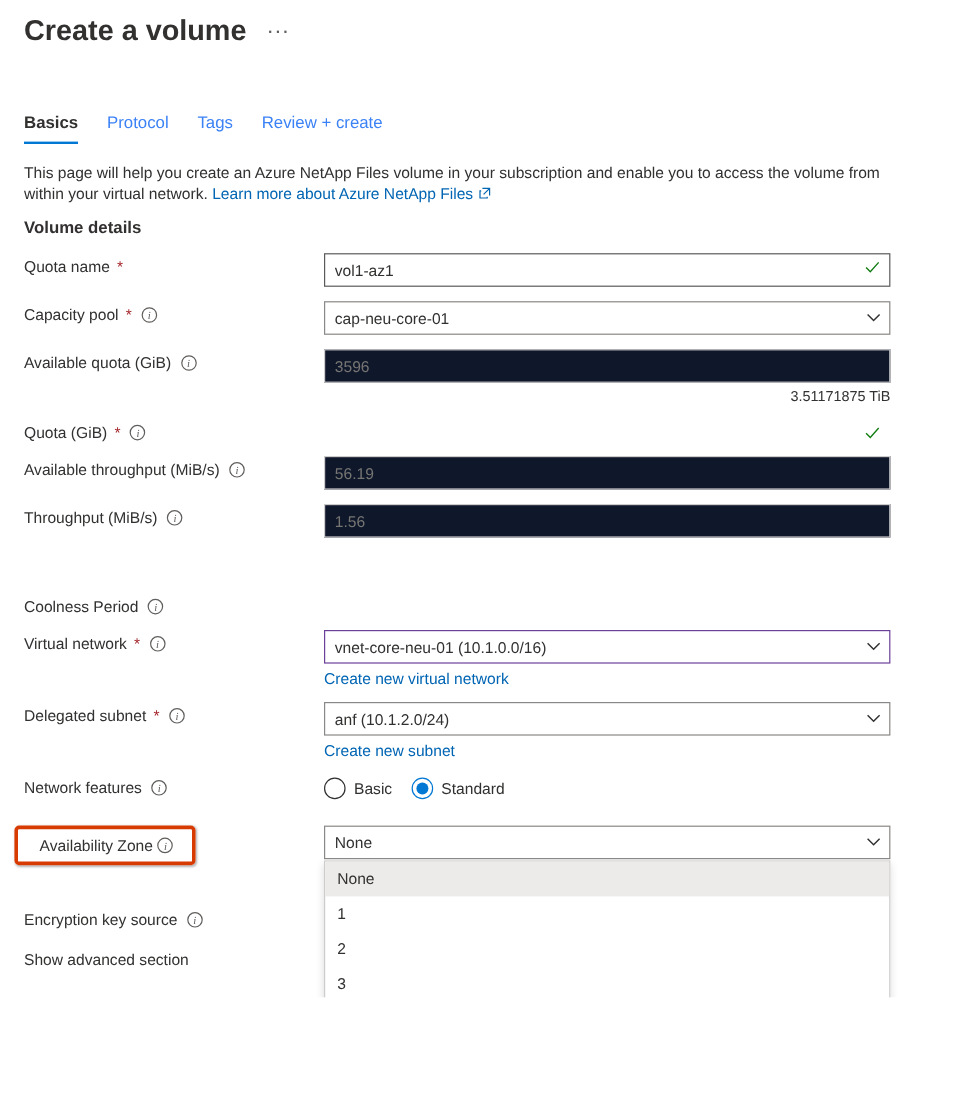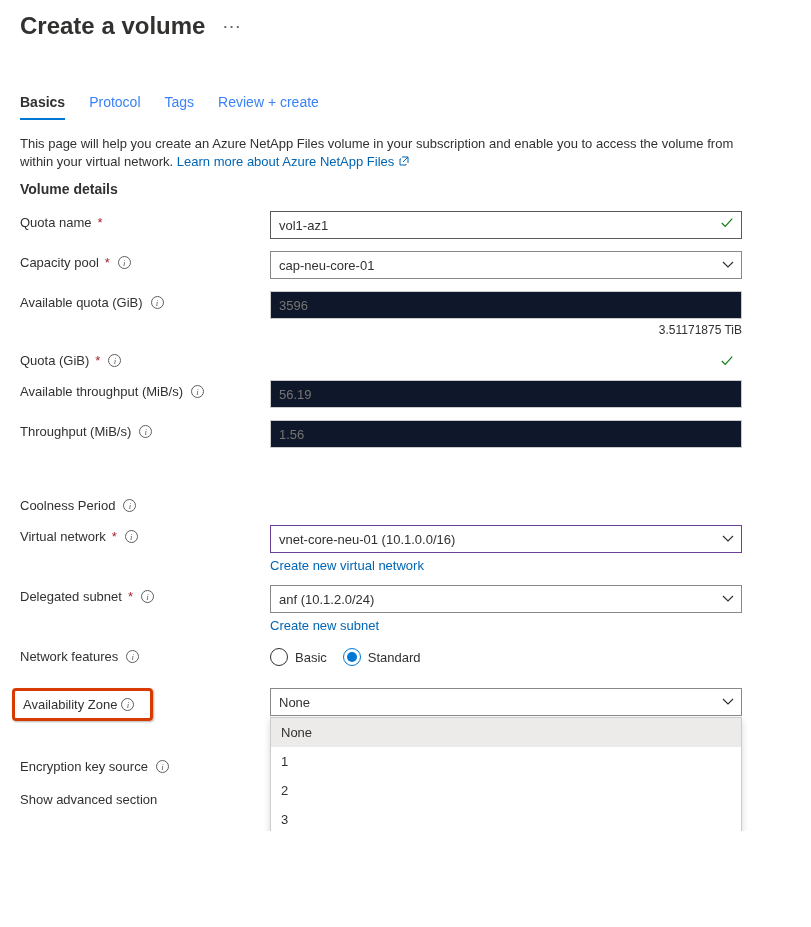--- a/index.html
+++ b/index.html
@@ -122,21 +122,21 @@
     }
     .radio-circle.selected { border-color: #0078d4; }
     .radio-dot {
       width: 10px; height: 10px;
       border-radius: 50%;
       background: #0078d4;
     }
     .highlight-box {
       border: 3px solid #d83b01;
       border-radius: 4px;
-      padding: 6px 16px 6px 8px;
+      padding: 6px 16px 6px 18px;
       display: inline-flex;
       align-items: center;
       margin-left: -8px;
       box-shadow: 1px 1px 2px rgba(0,0,0,0.3);
     }
     .dropdown-list {
       border: 1px solid #ccc;
       margin-top: 1px;
       background: #fff;
       box-shadow: 0 3px 7px rgba(0,0,0,0.15);

